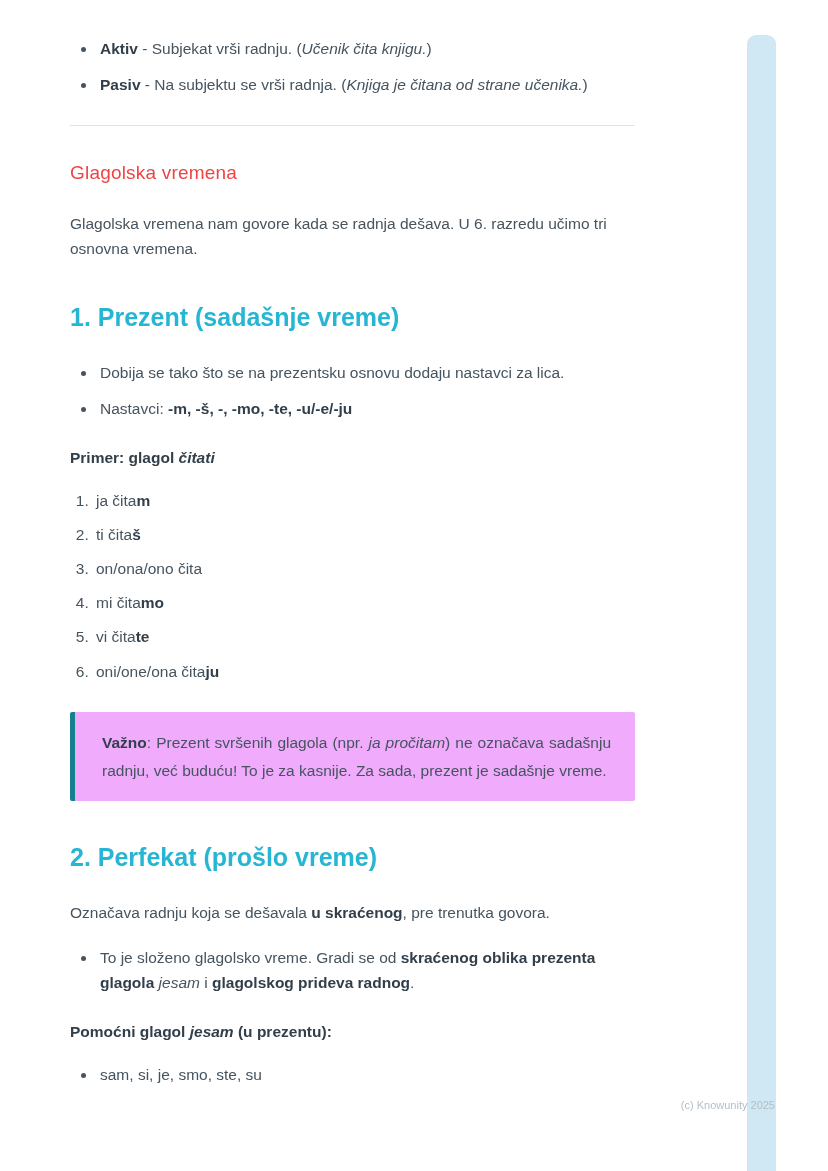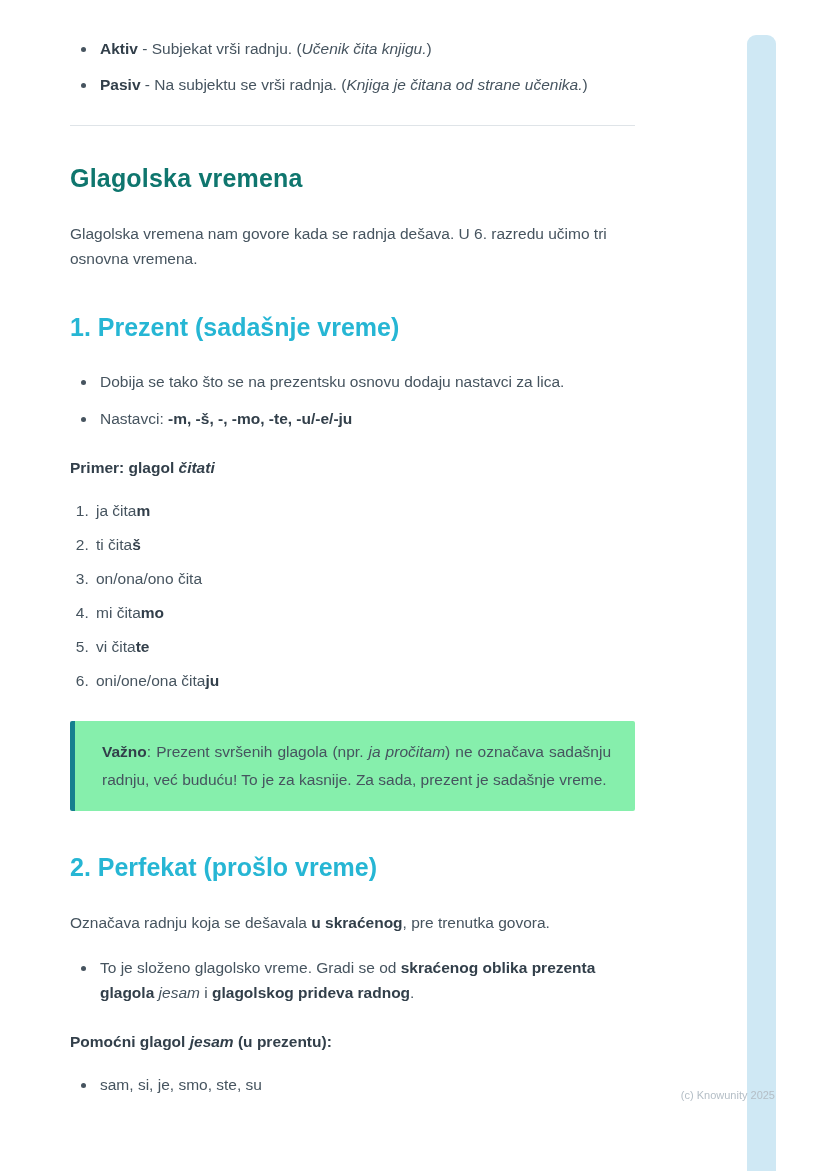--- a/index.html
+++ b/index.html
@@ -28,60 +28,60 @@
     padding-left: 27px;
   }
   ul.bullets > li { margin-bottom: 11px; padding-left: 3px; }
   ul.bullets > li:last-child { margin-bottom: 0; }
   hr.divider {
     border: 0;
     border-top: 1px solid #dfe4e8;
     margin: 28px 0 0;
   }
   h1.section-title {
-    color: #0f766e;
-    font-size: 25px;
-    font-weight: 700;
+    color: #ef4444;
+    font-size: 19px;
+    font-weight: 400;
     margin: 32px 0 22px;
     letter-spacing: 0.2px;
   }
   h2.sub-title {
     color: #26b6d4;
     font-size: 25px;
     font-weight: 700;
     margin: 36px 0 22px;
   }
   .label-line { margin: 14px 0 18px; }
   ol.conj {
     margin: 0 0 28px;
     padding-left: 23px;
   }
   ol.conj > li { margin-bottom: 9px; padding-left: 3px; }
   .callout {
-    background: #86efac;
+    background: #f0abfc;
     border-left: 5px solid #16808f;
     border-radius: 2px;
     padding: 17px 24px 17px 27px;
     margin: 18px 0 36px;
     text-align: justify;
     line-height: 1.8;
   }
   .edge-stripe {
     position: absolute;
     top: 35px;
     bottom: 0;
     right: 52px;
     width: 29px;
     background: #cfe8f4;
     border-radius: 9px 9px 0 0;
   }
   .watermark {
     position: absolute;
     right: 53px;
-    bottom: 70px;
+    bottom: 60px;
     font-size: 11px;
     color: #b4bec6;
     z-index: 2;
   }
 </style>
 </head>
 <body>
 
 <div class="edge-stripe"></div>
 

